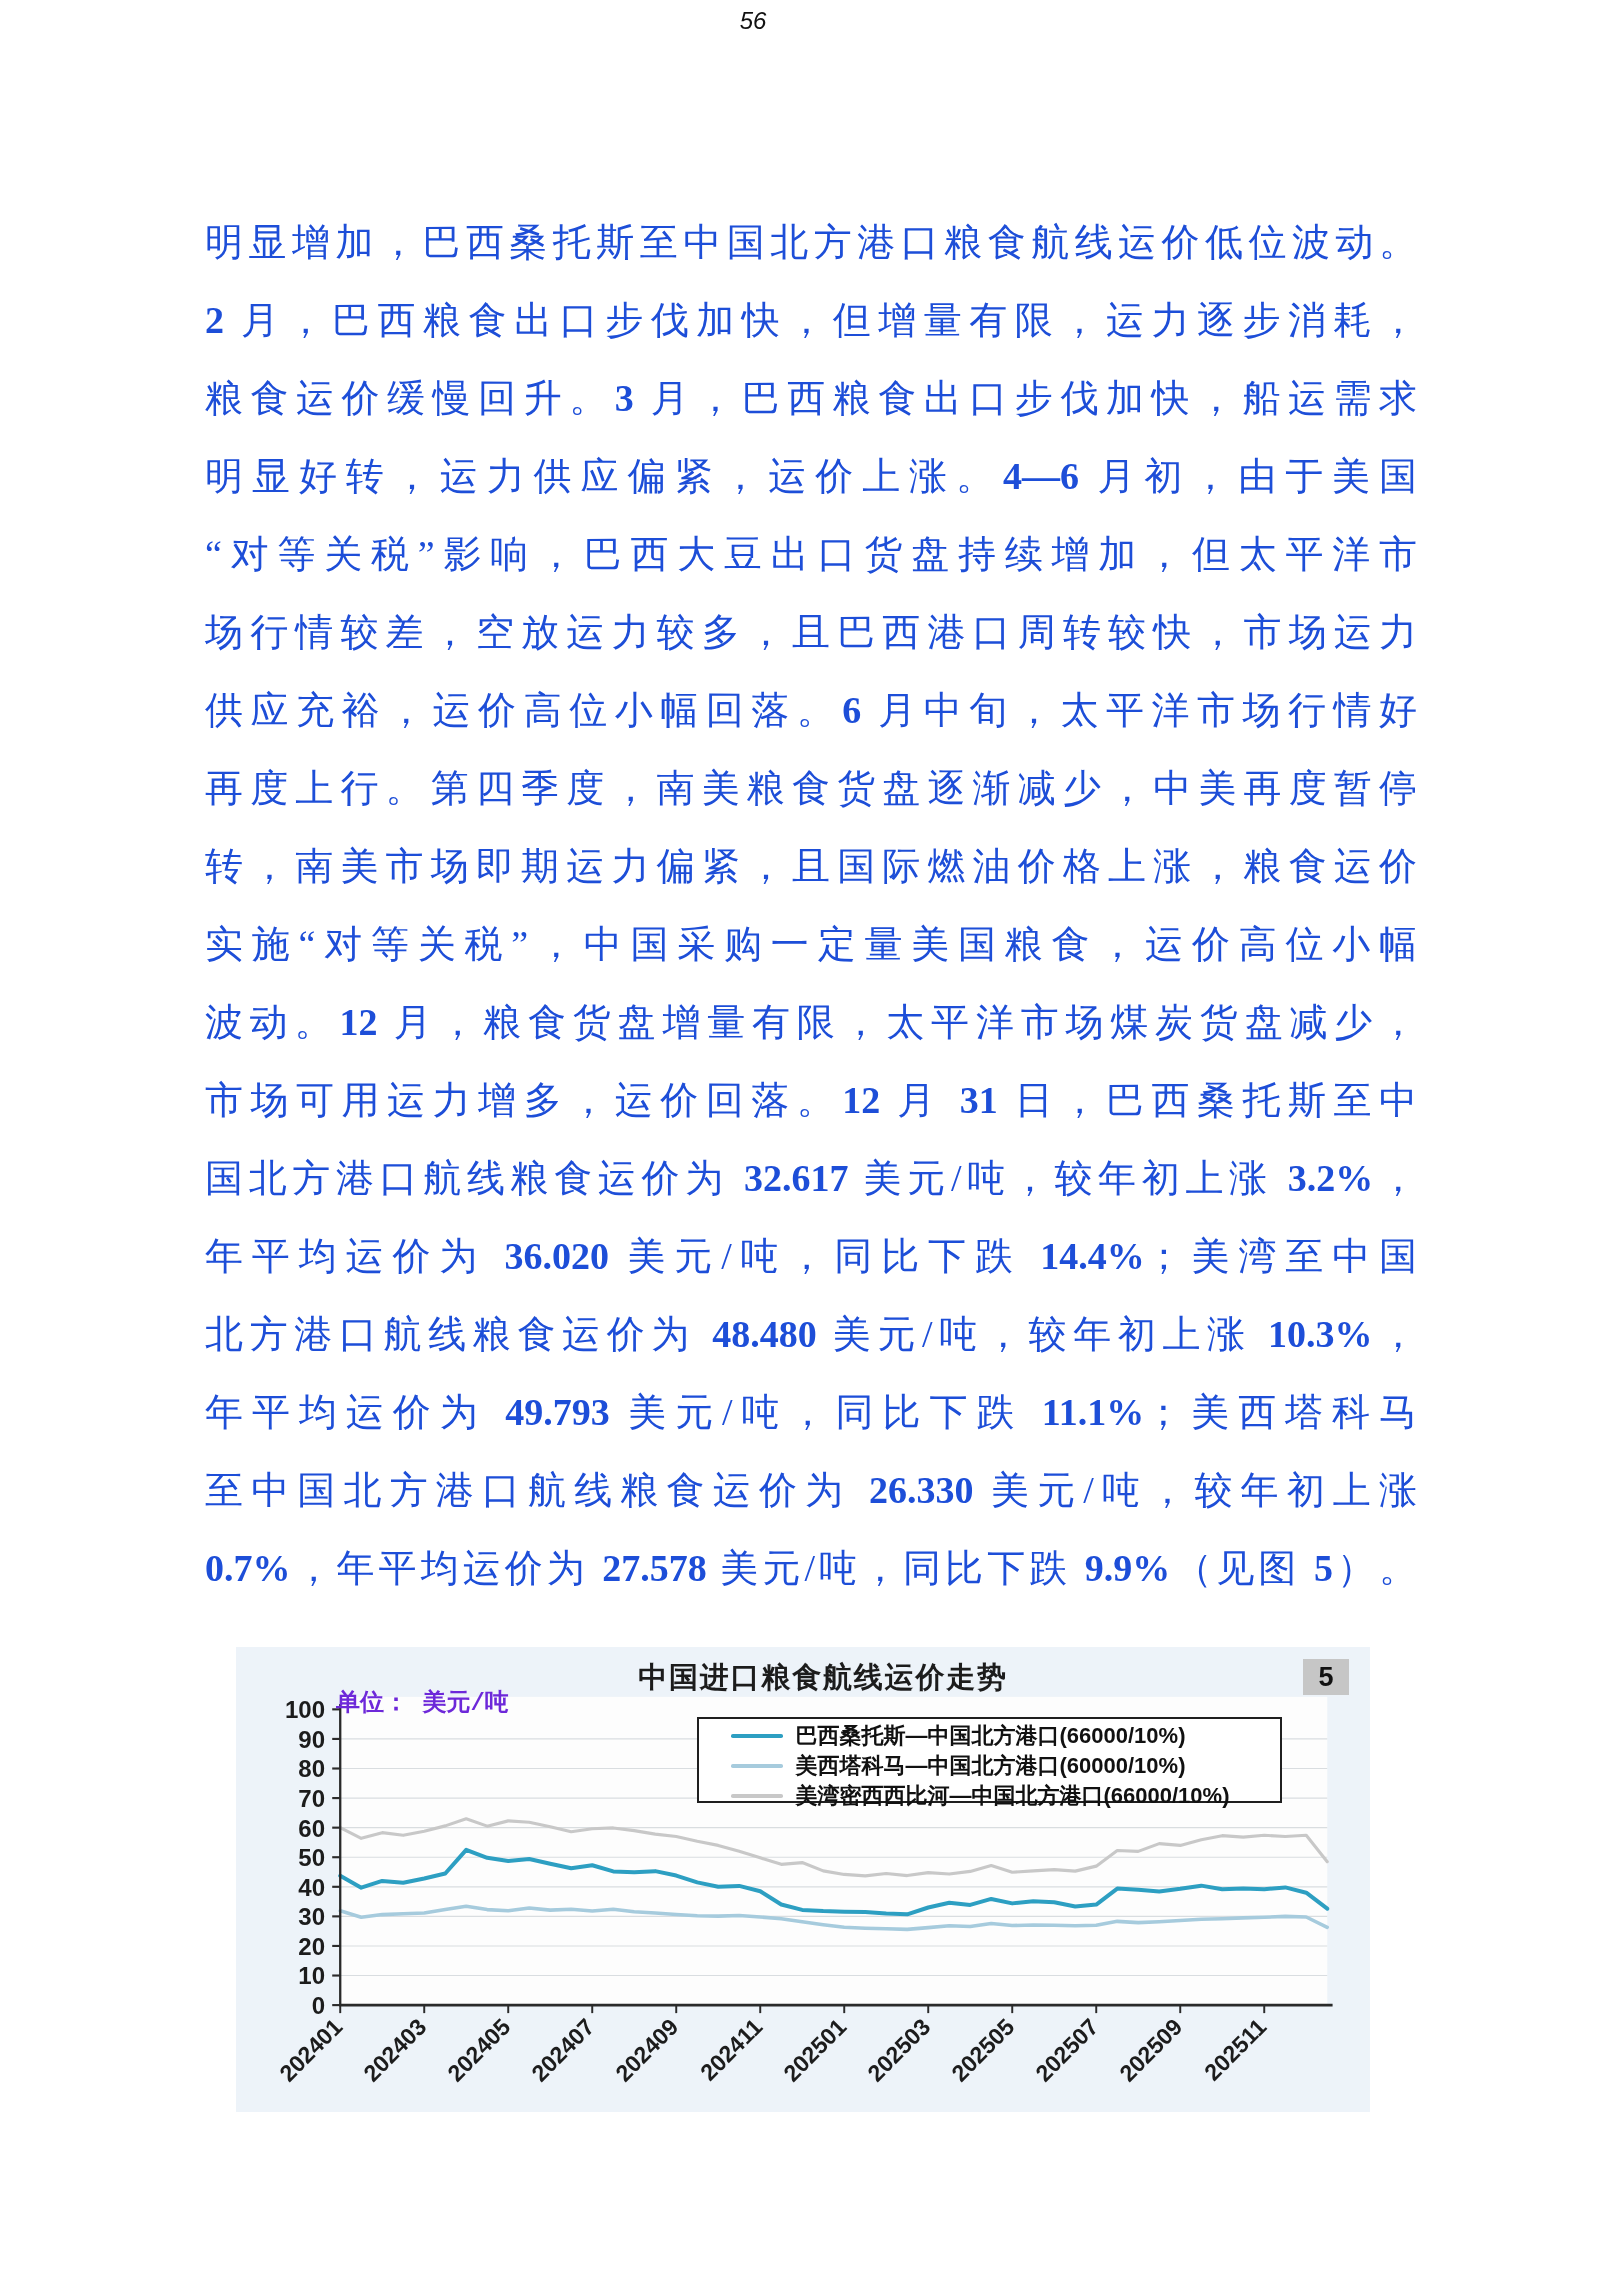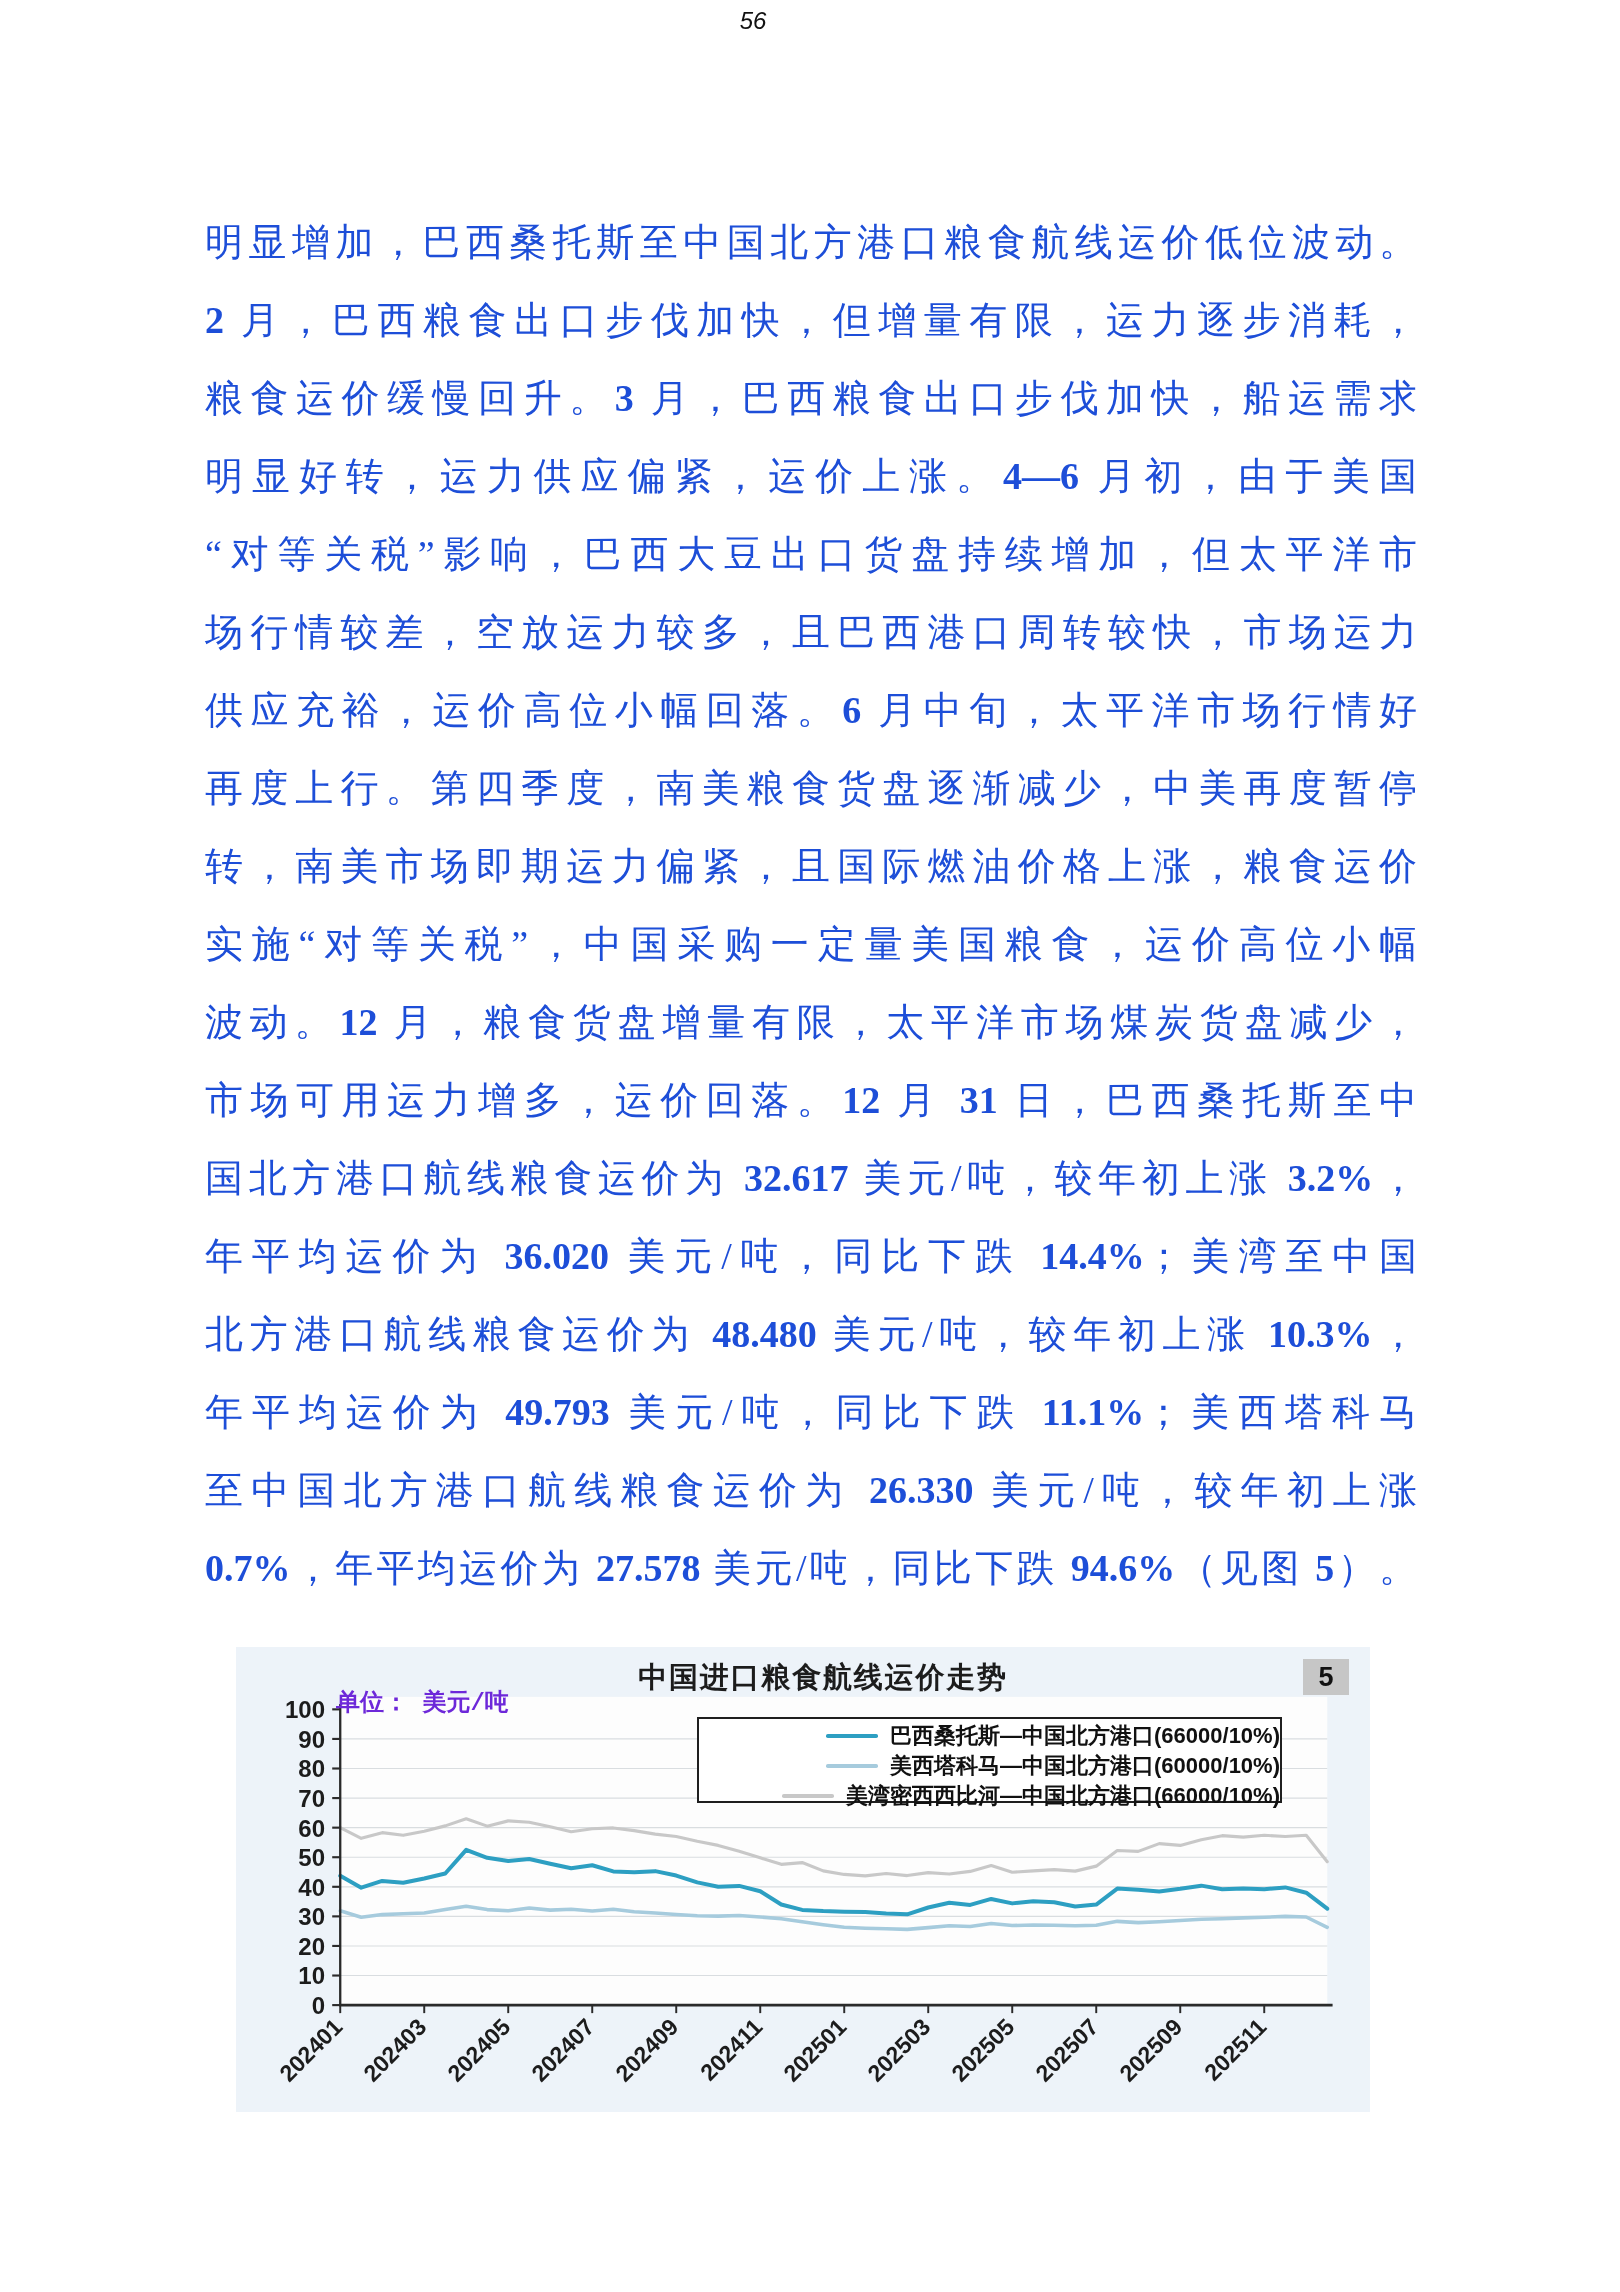--- a/index.html
+++ b/index.html
@@ -45,21 +45,20 @@
     position:absolute;left:100px;top:39px;
     font-family:Liberation Mono, monospace;
     font-size:24px;font-weight:bold;color:#6d28d9;
   }
   #chart-svg{position:absolute;left:0;top:0;}
   .legend{
     position:absolute;left:461px;top:70px;width:585px;height:86px;
     background:#ffffff;border:2.7px solid #1f1f1f;box-sizing:border-box;
     display:flex;flex-direction:column;justify-content:space-evenly;
     padding:1.8px 0;
-    align-items:flex-end;
   }
   .legend-item{
     display:flex;align-items:center;padding-left:32px;
     font-family:"Liberation Sans","DejaVu Sans",sans-serif;
     font-size:22px;font-weight:bold;color:#111;white-space:nowrap;
   }
   .legend-swatch{
     display:inline-block;width:52px;margin-right:12.5px;border-radius:1.8px;
     flex:0 0 52px;
   }
@@ -80,21 +79,21 @@
     <div class="tline"><span>再度上行。第四季度，南美粮食货盘逐渐减少，中美再度暂停</span></div>
     <div class="tline"><span>转，南美市场即期运力偏紧，且国际燃油价格上涨，粮食运价</span></div>
     <div class="tline"><span>实施“对等关税”，中国采购一定量美国粮食，运价高位小幅</span></div>
     <div class="tline"><span>波动。</span><span class="num">12</span><span> 月，粮食货盘增量有限，太平洋市场煤炭货盘减少，</span></div>
     <div class="tline"><span>市场可用运力增多，运价回落。</span><span class="num">12</span><span> 月 </span><span class="num">31</span><span> 日，巴西桑托斯至中</span></div>
     <div class="tline"><span>国北方港口航线粮食运价为 </span><span class="num">32.617</span><span> 美元/吨，较年初上涨 </span><span class="num">3.2%</span><span>，</span></div>
     <div class="tline"><span>年平均运价为 </span><span class="num">36.020</span><span> 美元/吨，同比下跌 </span><span class="num">14.4%</span><span>；美湾至中国</span></div>
     <div class="tline"><span>北方港口航线粮食运价为 </span><span class="num">48.480</span><span> 美元/吨，较年初上涨 </span><span class="num">10.3%</span><span>，</span></div>
     <div class="tline"><span>年平均运价为 </span><span class="num">49.793</span><span> 美元/吨，同比下跌 </span><span class="num">11.1%</span><span>；美西塔科马</span></div>
     <div class="tline"><span>至中国北方港口航线粮食运价为 </span><span class="num">26.330</span><span> 美元/吨，较年初上涨</span></div>
-    <div class="tline"><span class="num">0.7%</span><span>，年平均运价为 </span><span class="num">27.578</span><span> 美元/吨，同比下跌 </span><span class="num">94.6%</span><span>（见图 </span><span class="num">5</span><span>）。</span></div>
+    <div class="tline"><span class="num">0.7%</span><span>，年平均运价为 </span><span class="num">27.578</span><span> 美元/吨，同比下跌 </span><span class="num">9.9%</span><span>（见图 </span><span class="num">5</span><span>）。</span></div>
   </div>
 
 <div class="figure">
   <svg id="chart-svg" width="1134" height="465" viewBox="0 0 1273 522">
       <rect x="117" y="56" width="1108" height="346" fill="#fdfdfd"></rect>
       <g>
         <line x1="117" y1="368.8" x2="1225" y2="368.8" stroke="#d9dde0" stroke-width="1.3"></line>
         <line x1="117" y1="335.6" x2="1225" y2="335.6" stroke="#d9dde0" stroke-width="1.3"></line>
         <line x1="117" y1="302.4" x2="1225" y2="302.4" stroke="#d9dde0" stroke-width="1.3"></line>
         <line x1="117" y1="269.2" x2="1225" y2="269.2" stroke="#d9dde0" stroke-width="1.3"></line>

